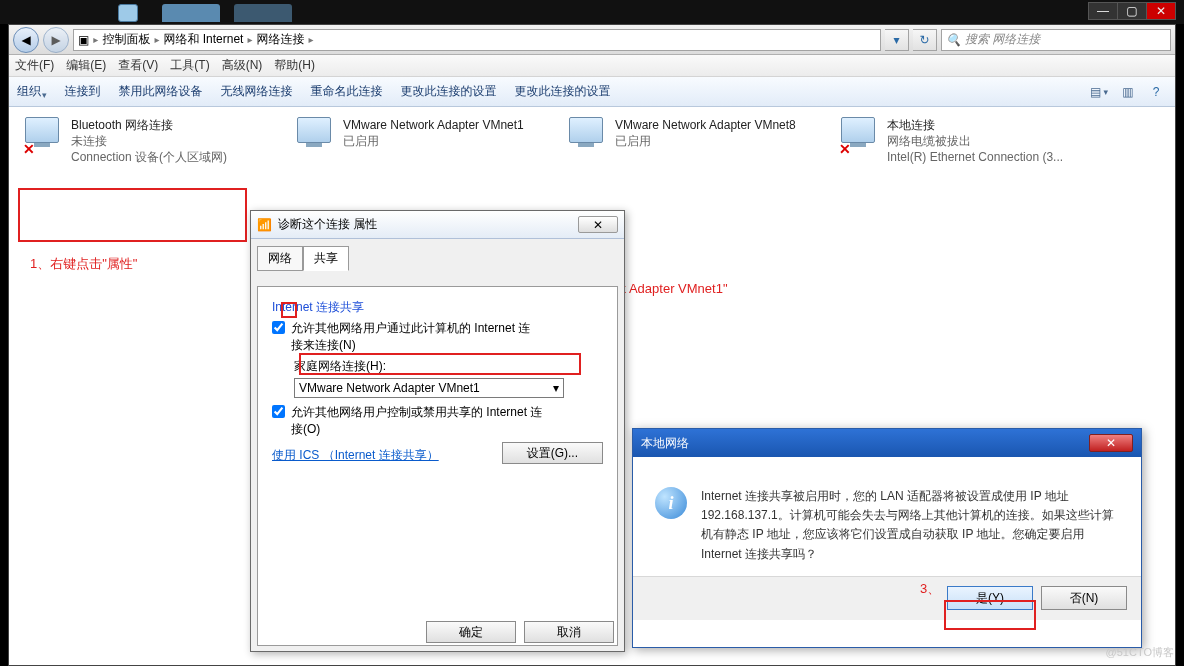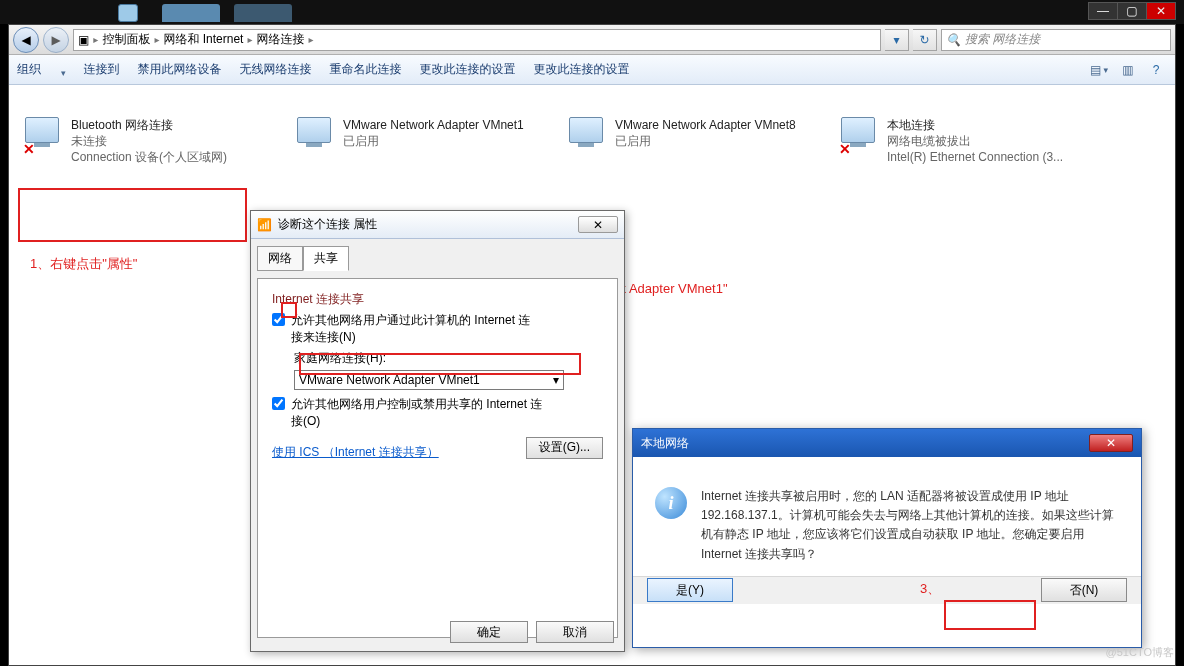--- a/index.html
+++ b/index.html
@@ -22,21 +22,21 @@
 .navbtn.fwd{opacity:.6}
 .crumb{flex:1; height:22px; border:1px solid #a3a3a3; background:#fff; display:flex; align-items:center; padding:0 4px; gap:4px;}
 .crumb .sep{color:#777;font-size:10px}
 .crumb-refresh{width:24px;height:22px;border:1px solid #a3a3a3;border-left:none;background:linear-gradient(#f6f6f6,#e2e2e2);display:flex;align-items:center;justify-content:center;color:#2a6aa6}
 .search{width:230px;height:22px;border:1px solid #a3a3a3;background:#fff;padding:0 4px;color:#888;font-style:italic;display:flex;align-items:center;gap:4px}
 
 .menubar{height:22px;background:linear-gradient(#fafafa,#ececec);border-bottom:1px solid #d4d4d4;display:flex;align-items:center;padding:0 6px;gap:12px}
 .menubar span{color:#333}
 
 .toolbar{height:30px;background:linear-gradient(#f8fbff,#e2ecf8);border-bottom:1px solid #b8c8dc;display:flex;align-items:center;padding:0 8px;gap:18px;color:#1a3c6e}
-.toolbar .tb{display:flex;align-items:flex-end;gap:20px}
+.toolbar .tb{display:flex;align-items:flex-end;gap:1px}
 .toolbar .tail{margin-left:auto;display:flex;gap:6px}
 .toolbar .tail span{width:22px;height:20px;border:1px solid transparent;display:flex;align-items:center;justify-content:center;color:#4a6a90}
 .tri{font-size:9px;color:#4a6a90}
 
 .content{position:absolute;top:82px;left:0;right:0;bottom:0;background:#fff;padding:6px 10px}
 .conn-row{display:flex;gap:12px;flex-wrap:wrap}
 .conn{width:260px;display:flex;gap:8px;align-items:flex-start;padding:4px}
 .conn.sel{background:#cfe5fa;border:1px solid #7aa9de}
 .conn .ic{width:40px;height:40px;position:relative;flex-shrink:0}
 .conn .ic .mon{width:34px;height:26px;border:1px solid #6a8aa8;background:linear-gradient(#dff0ff,#b0d0ec);border-radius:2px;position:absolute;top:0;left:2px}
@@ -51,42 +51,42 @@
 .conn.sel .txt *{color:#0a2c58}
 
 
 .ann{position:absolute;color:#e02020;font-size:13px}
 .redbox{position:absolute;border:2px solid #e02020}
 
 
 .propdlg{position:absolute;top:210px;left:250px;width:375px;height:442px;background:#f0f0f0;border:1px solid #6a6a6a;box-shadow:2px 2px 8px rgba(0,0,0,.3)}
 .propdlg .dtit{height:28px;background:linear-gradient(#fff,#e4ecf6);border-bottom:1px solid #b0c0d8;display:flex;align-items:center;padding:0 6px;gap:6px}
 .propdlg .dtit .dclose{margin-left:auto;width:40px;height:17px;border:1px solid #9a9a9a;background:linear-gradient(#fff,#dedede);display:flex;align-items:center;justify-content:center;border-radius:2px}
-.tabs{display:flex;margin:6px 6px 8px 6px}
+.tabs{display:flex;margin:6px 6px 16px 6px}
 .tabs .tab{padding:3px 10px;border:1px solid #9a9a9a;background:#f8f8f8;position:relative;top:1px}
 .tabs .tab.act{background:#fff;border-bottom:1px solid #fff;z-index:2}
 .tabbody{margin:0 6px 6px 6px;border:1px solid #9a9a9a;background:#fff;padding:12px 14px;height:360px;position:relative}
-.grp{color:#7f1d1d;}
+.grp{color:#1d4ed8;}
 .chk{display:flex;align-items:flex-start;gap:6px;margin:4px 0}
 .chk input{margin-top:1px}
 .sub{margin-left:22px}
 .combo{width:270px;height:20px;border:1px solid #7a7a7a;background:#fff;display:flex;align-items:center;padding:0 4px;justify-content:space-between;font-family:SimSun,serif}
-.link{color:#0a5bcc;text-decoration:underline;margin-top:10px;display:inline-block}
-.setbtn{float:right;height:22px;padding:0 12px;border:1px solid #8a8a8a;background:linear-gradient(#fafafa,#e0e0e0)}
+.link{color:#0a5bcc;text-decoration:underline;margin-top:4px;display:inline-block}
+.setbtn{float:right;height:22px;padding:0 24px;border:1px solid #8a8a8a;background:linear-gradient(#fafafa,#e0e0e0)}
 .dlgbtns{position:absolute;bottom:8px;right:10px;display:flex;gap:8px}
-.dlgbtns button{width:78px;height:22px;border:1px solid #8a8a8a;background:linear-gradient(#fafafa,#e0e0e0)}
+.dlgbtns button{width:90px;height:22px;border:1px solid #8a8a8a;background:linear-gradient(#fafafa,#e0e0e0)}
 
 
 .msgbox{position:absolute;top:428px;left:632px;width:510px;height:220px;background:#fff;border:1px solid #2a5ca8;box-shadow:2px 2px 10px rgba(0,0,0,.35)}
 .msgbox .mtit{height:28px;background:linear-gradient(#2e72d6,#1a56b0);color:#fff;display:flex;align-items:center;padding:0 8px}
 .msgbox .mtit .mclose{margin-left:auto;width:44px;height:18px;background:linear-gradient(#f08080,#c02020);border:1px solid #802020;display:flex;align-items:center;justify-content:center;color:#fff;border-radius:2px}
 .msgbox .mbody{display:flex;gap:14px;padding:30px 22px 12px 22px;color:#333}
 .msgbox .mico{width:32px;height:32px;border-radius:50%;background:radial-gradient(circle at 30% 30%,#bfe4ff,#3a8ad8);display:flex;align-items:center;justify-content:center;color:#fff;font-style:italic;font-weight:bold;font-family:Georgia,serif;font-size:18px;flex-shrink:0}
 .msgbox .mtxt{line-height:1.6}
-.msgbox .mbtns{height:28px;background:#f0f0f0;border-top:1px solid #d8d8d8;display:flex;align-items:center;justify-content:space-between;gap:8px;padding:10px 14px}
+.msgbox .mbtns{height:44px;background:#f0f0f0;border-top:1px solid #d8d8d8;display:flex;align-items:center;justify-content:flex-end;gap:8px;padding:10px 14px}
 .msgbox .mbtns button{width:86px;height:24px;border:1px solid #8a8a8a;background:linear-gradient(#fafafa,#e0e0e0)}
 .msgbox .mbtns button.def{border:1px solid #3a7ac8;background:linear-gradient(#eaf4ff,#c8e0f8)}
 
 .watermark{position:absolute;right:10px;bottom:6px;color:#c8c8c8;font-size:11px}
 </style>
 </head>
 <body>
 
 <div class="outer-title">
   <div class="tab-stub"></div>
@@ -117,20 +117,28 @@
         <span class="sep">▸</span>
     </div>
     <div class="crumb-refresh">▾</div>
     <div class="crumb-refresh">↻</div>
     <div class="search">
       <span>🔍</span>
       <span>搜索 网络连接</span>
     </div>
   </div>
 
+  <div class="menubar">
+    <span>文件(F)</span>
+    <span>编辑(E)</span>
+    <span>查看(V)</span>
+    <span>工具(T)</span>
+    <span>高级(N)</span>
+    <span>帮助(H)</span>
+  </div>
 
   <div class="toolbar">
     <span class="tb">
         <span>组织</span>
         <span class="tri">▾</span>
       </span>
     <span class="tb">连接到</span>
     <span class="tb">禁用此网络设备</span>
     <span class="tb">无线网络连接</span>
     <span class="tb">重命名此连接</span>

